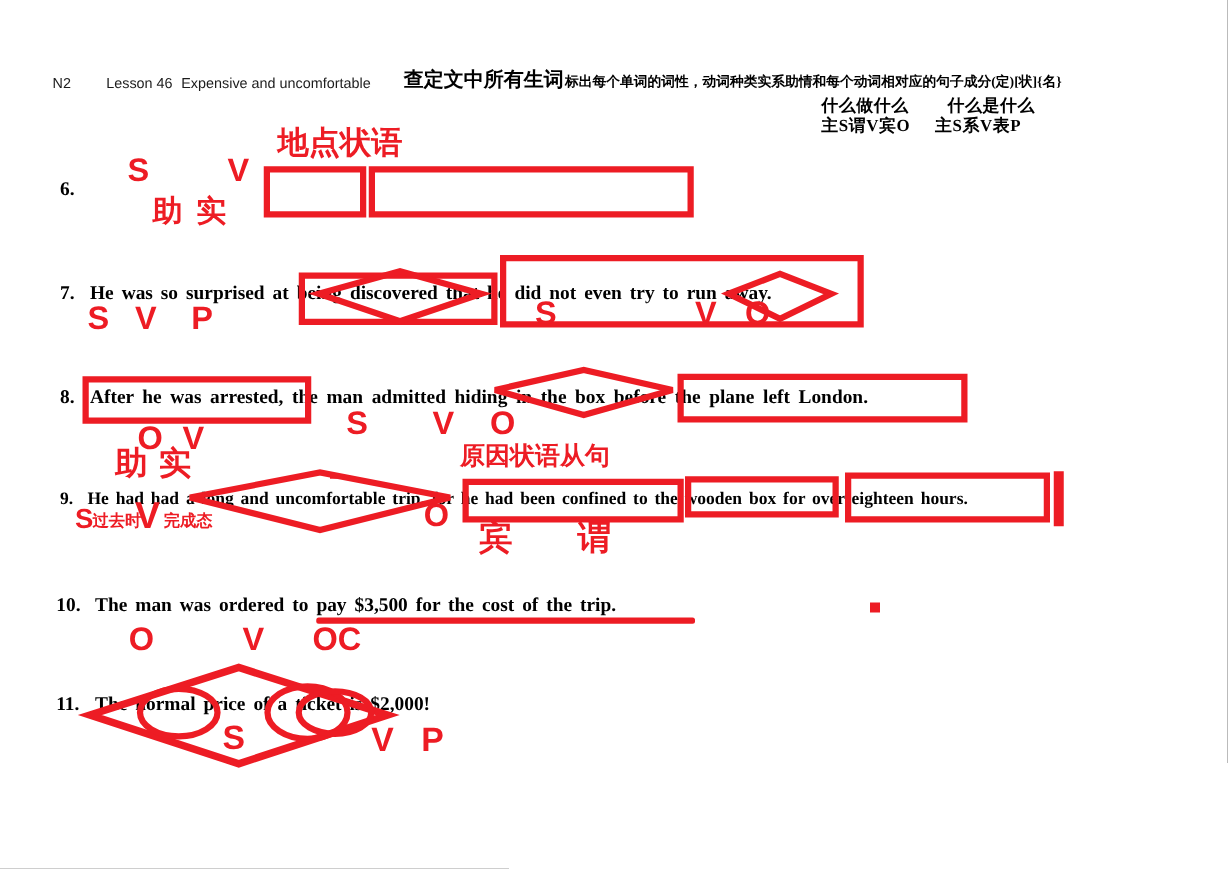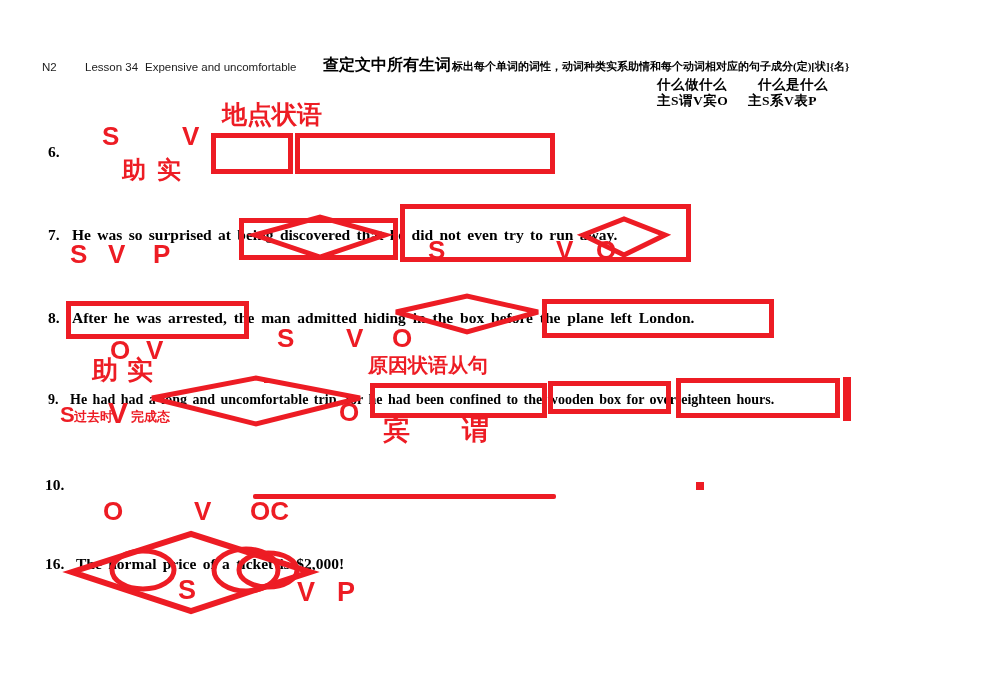--- a/index.html
+++ b/index.html
@@ -22,21 +22,21 @@
   .rbox{border:5px solid var(--red);box-sizing:border-box;background:transparent;}
   .rfill{background:var(--red);}
   svg.shape{position:absolute;overflow:visible;}
 </style>
 </head>
 <body>
 
 <div id="page">
 
   <span class="abs hsans" style="left:42px;top:61px">N2</span>
-  <span class="abs hsans" style="left:85px;top:61px">Lesson 34</span>
+  <span class="abs hsans" style="left:85px;top:61px">Lesson 46</span>
   <span class="abs hsans" style="left:145px;top:61px">Expensive and uncomfortable</span>
   <span class="abs hcjk-lg" style="left:323px;top:56px">查定文中所有生词</span>
   <span class="abs hcjk-sm" style="left:452px;top:60px">标出每个单词的词性，动词种类实系助情和每个动词相对应的句子成分(定)[状]{名}</span>
   <span class="abs hform" style="left:657px;top:77px">什么做什么</span>
   <span class="abs hform" style="left:758px;top:77px">什么是什么</span>
   <span class="abs hform" style="left:657px;top:93px">主S谓V宾O</span>
   <span class="abs hform" style="left:748px;top:93px">主S系V表P</span>
 
   <span class="abs sent" style="left:48px;top:143px">6.</span>
   <div class="abs rbox" style="left:211px;top:133px;width:82px;height:41px"></div>
@@ -92,27 +92,28 @@
   <div class="abs rfill" style="left:843px;top:377px;width:8px;height:44px"></div>
   <span class="abs rl" style="left:60px;top:402px;font-size:22px">S</span>
   <span class="abs rsmall" style="left:74px;top:410px">过去时</span>
   <span class="abs rl" style="left:108px;top:396px;font-size:30px">V</span>
   <span class="abs rsmall" style="left:131px;top:410px">完成态</span>
   <span class="abs rl" style="left:339px;top:398px">O</span>
   <span class="abs rl" style="left:383px;top:415px;font-size:27px">宾</span>
   <span class="abs rl" style="left:462px;top:415px;font-size:27px">谓</span>
 
   <span class="abs sent" style="left:45px;top:476px">10.</span>
+  <span class="abs sent" style="left:76px;top:476px">The man was ordered to pay $3,500 for the cost of the trip.</span>
   <div class="abs rfill" style="left:253px;top:494px;width:303px;height:5px;border-radius:2px"></div>
   <span class="abs rl" style="left:103px;top:497px">O</span>
   <span class="abs rl" style="left:194px;top:497px">V</span>
   <span class="abs rl" style="left:250px;top:497px">OC</span>
   <div class="abs rfill" style="left:696px;top:482px;width:8px;height:8px"></div>
 
-  <span class="abs sent" style="left:45px;top:555px">16.</span>
+  <span class="abs sent" style="left:45px;top:555px">11.</span>
   <span class="abs sent" style="left:76px;top:555px">The normal price of a ticket is $2,000!</span>
   <svg class="shape" style="left:68px;top:530px" width="246" height="85">
     <polygon points="4,42 123,4 242,42 123,81" fill="none" stroke="#ed1c24" stroke-width="6"></polygon>
   </svg>
   <svg class="shape" style="left:107px;top:546px" width="72" height="48">
     <ellipse cx="36" cy="24" rx="31" ry="19" fill="none" stroke="#ed1c24" stroke-width="5"></ellipse>
   </svg>
   <svg class="shape" style="left:209px;top:544px" width="74" height="52">
     <ellipse cx="37" cy="26" rx="32" ry="21" fill="none" stroke="#ed1c24" stroke-width="5"></ellipse>
   </svg>

